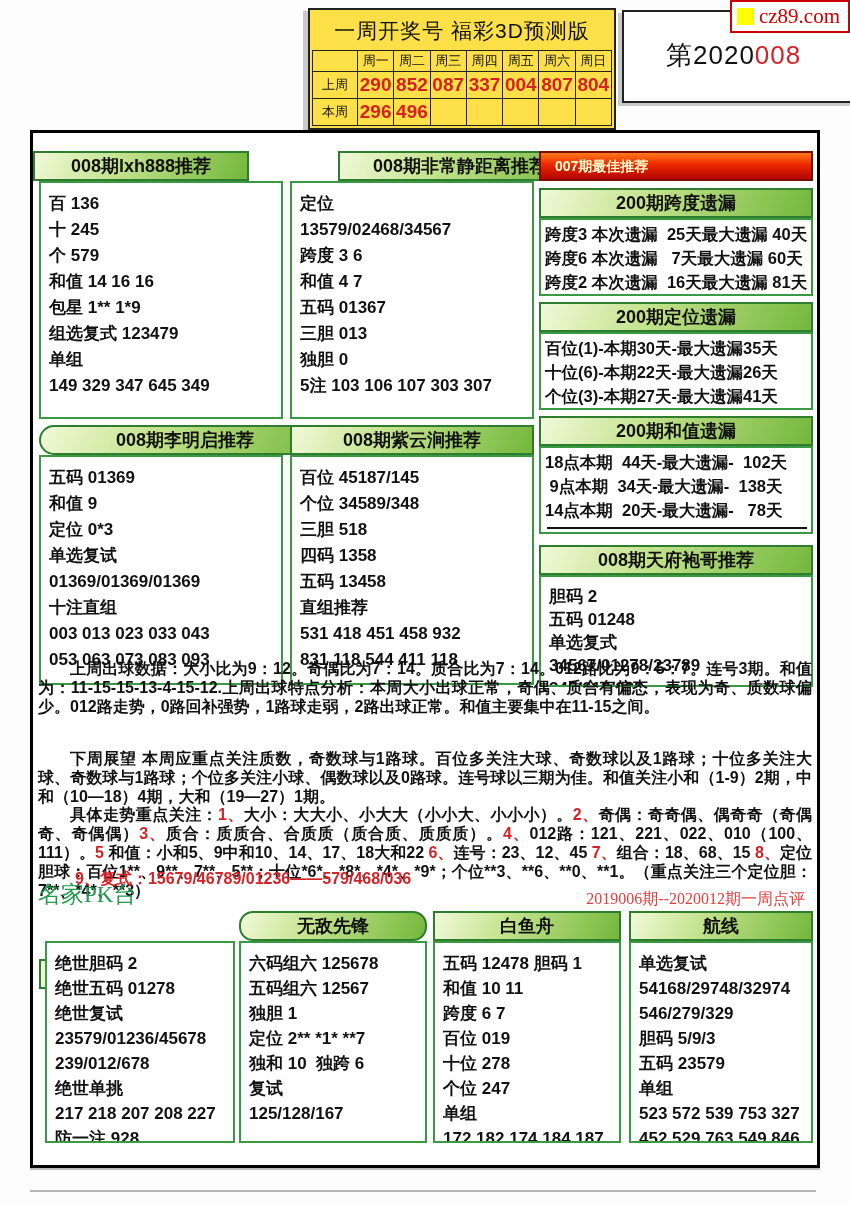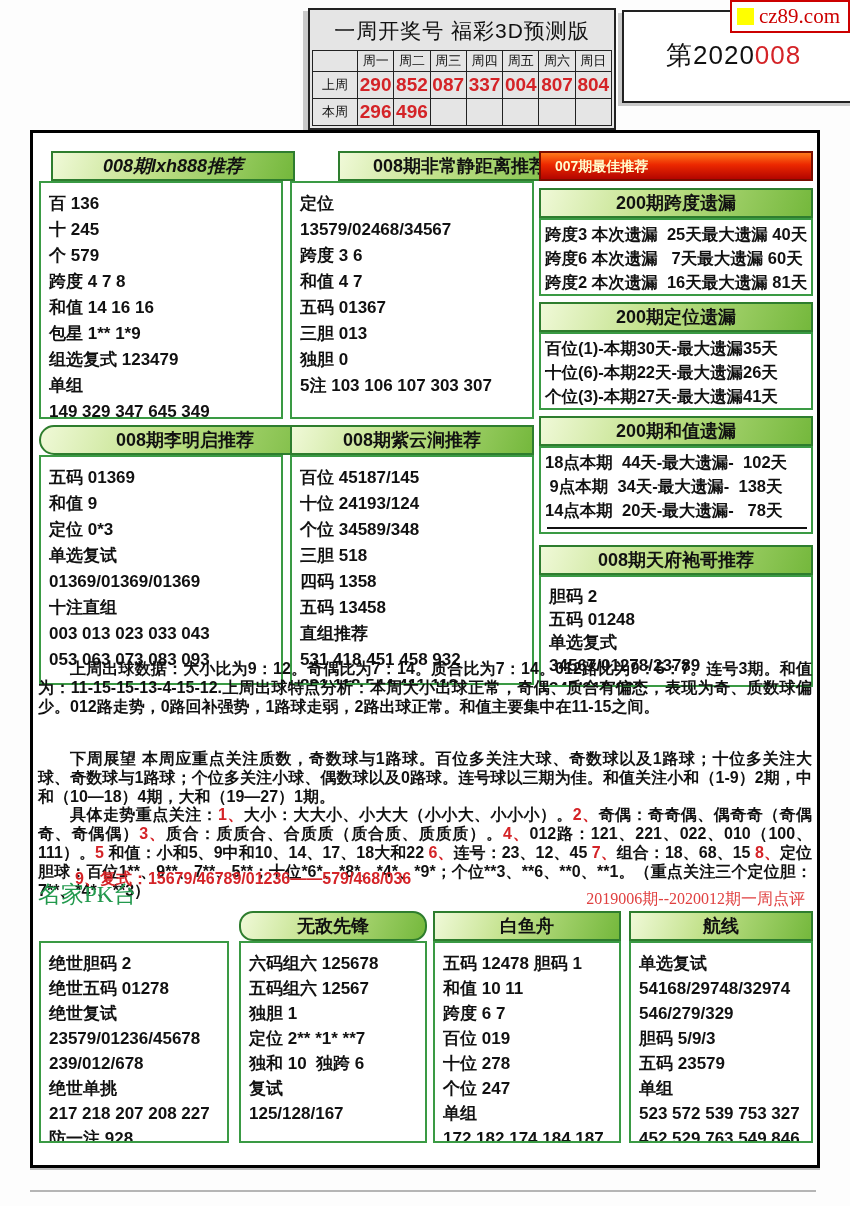--- a/index.html
+++ b/index.html
@@ -3,21 +3,21 @@
 <meta charset="utf-8">
 <style>
   html,body{margin:0;padding:0;}
   body{
     width:850px;height:1206px;position:relative;background:#fdfdfd;
     font-family:"Liberation Sans",sans-serif;overflow:hidden;color:#111;
   }
   .red{color:#d42327;}
   
   .week-box{
-    position:absolute;left:308px;top:8px;width:300px;background:#e5e5e5;
+    position:absolute;left:308px;top:8px;width:300px;background:#fde047;
     border:2px solid #222;box-shadow:-5px 3px 0 rgba(150,150,150,.5);
     padding:4px 2px 2px 2px;
   }
   .week-title{font-size:21px;text-align:center;letter-spacing:1px;padding:3px 0 5px 0;font-weight:500;}
   table.week{border-collapse:collapse;width:100%;}
   table.week td{border:1.5px solid #222;text-align:center;padding:0;}
   table.week .dhead td{font-size:13px;height:20px;}
   table.week .vals td{height:26px;font-size:19px;font-weight:700;color:#d42327;}
   table.week td.rl{font-size:13px;font-weight:400;color:#111;width:44px;}
   .issue-box{
@@ -111,26 +111,25 @@
 
 <div class="issue-box"><span>第2020</span><span class="red">008</span></div>
 
 <div class="site-badge">
   <span class="sq"></span>
   <span class="txt">cz89.com</span>
 </div>
 
 <div class="main">
 
-  <div class="phead" style="left:18px;top:18px;width:244px;font-style:italic;">008期lxh888推荐</div>
+  <div class="phead" style="left:0;top:18px;width:216px;">008期lxh888推荐</div>
   <div class="pbody" style="left:6px;top:48px;width:244px;height:238px;">
       <div class="tline">百 136</div>
       <div class="tline">十 245</div>
       <div class="tline">个 579</div>
-      <div class="tline">跨度 4 7 8</div>
       <div class="tline">和值 14 16 16</div>
       <div class="tline">包星 1** 1*9</div>
       <div class="tline">组选复式 123479</div>
       <div class="tline">单组</div>
       <div class="tline">149 329 347 645 349</div>
     </div>
 
   <div class="phead" style="left:6px;top:292px;width:292px;border-radius:15px;">008期李明启推荐</div>
   <div class="pbody" style="left:6px;top:322px;width:244px;height:230px;">
       <div class="tline">五码 01369</div>
@@ -151,21 +150,20 @@
       <div class="tline">和值 4 7</div>
       <div class="tline">五码 01367</div>
       <div class="tline">三胆 013</div>
       <div class="tline">独胆 0</div>
       <div class="tline">5注 103 106 107 303 307</div>
     </div>
 
   <div class="phead" style="left:257px;top:292px;width:244px;">008期紫云涧推荐</div>
   <div class="pbody" style="left:257px;top:322px;width:244px;height:230px;">
       <div class="tline">百位 45187/145</div>
-      <div class="tline">十位 24193/124</div>
       <div class="tline">个位 34589/348</div>
       <div class="tline">三胆 518</div>
       <div class="tline">四码 1358</div>
       <div class="tline">五码 13458</div>
       <div class="tline">直组推荐</div>
       <div class="tline">531 418 451 458 932</div>
       <div class="tline">831 118 544 411 118</div>
     </div>
 
   <div class="banner" style="left:506px;top:18px;width:274px;">007期最佳推荐</div>
@@ -201,21 +199,21 @@
     </div>
 
   <div class="para" style="top:526px;">上周出球数据：大小比为9：12。奇偶比为7：14。质合比为7：14。012路比为9：5：7。连号3期。和值为：11-15-15-13-4-15-12.上周出球特点分析：本周大小出球正常，奇偶、质合有偏态，表现为奇、质数球偏少。012路走势，0路回补强势，1路球走弱，2路出球正常。和值主要集中在11-15之间。</div>
   <div class="para" style="top:616px;">下周展望 本周应重点关注质数，奇数球与1路球。百位多关注大球、奇数球以及1路球；十位多关注大球、奇数球与1路球；个位多关注小球、偶数球以及0路球。连号球以三期为佳。和值关注小和（1-9）2期，中和（10—18）4期，大和（19—27）1期。</div>
   <div class="para" style="top:672px;"><span>具体走势重点关注：</span><span class="red">1、</span><span>大小：大大小、小大大（小小大、小小小）。</span><span class="red">2、</span><span>奇偶：奇奇偶、偶奇奇（奇偶奇、奇偶偶）</span><span class="red">3、</span><span>质合：质质合、合质质（质合质、质质质）。</span><span class="red">4、</span><span>012路：121、221、022、010（100、111）。</span><span class="red">5 </span><span>和值：小和5、9中和10、14、17、18大和22 </span><span class="red">6、</span><span>连号：23、12、45 </span><span class="red">7、</span><span>组合：18、68、15 </span><span class="red">8、</span><span>定位胆球：百位1**、9**、7**、5**；十位*6*、*8*、*4*、*9*；个位**3、**6、**0、**1。（重点关注三个定位胆：7**、*4*、**3）</span></div>
   <div class="fushi" style="top:736px;">9、复式：15679/46789/01236——579/468/036</div>
   <div class="review" style="top:748px;position:absolute;">2019006期--2020012期一周点评</div>
   <div class="pk-title" style="top:746px;">名家PK台</div>
 
   <div class="phead" style="left:6px;top:778px;width:190px;margin-top:48px;">一杯倒</div>
-  <div class="pbody pk" style="left:6px;top:808px;width:190px;height:202px;">
+  <div class="pbody pk" style="left:12px;top:808px;width:190px;height:202px;">
       <div class="tline">绝世胆码 2</div>
       <div class="tline">绝世五码 01278</div>
       <div class="tline">绝世复试</div>
       <div class="tline">23579/01236/45678</div>
       <div class="tline">239/012/678</div>
       <div class="tline">绝世单挑</div>
       <div class="tline">217 218 207 208 227</div>
       <div class="tline">防一注 928</div>
     </div>
 

